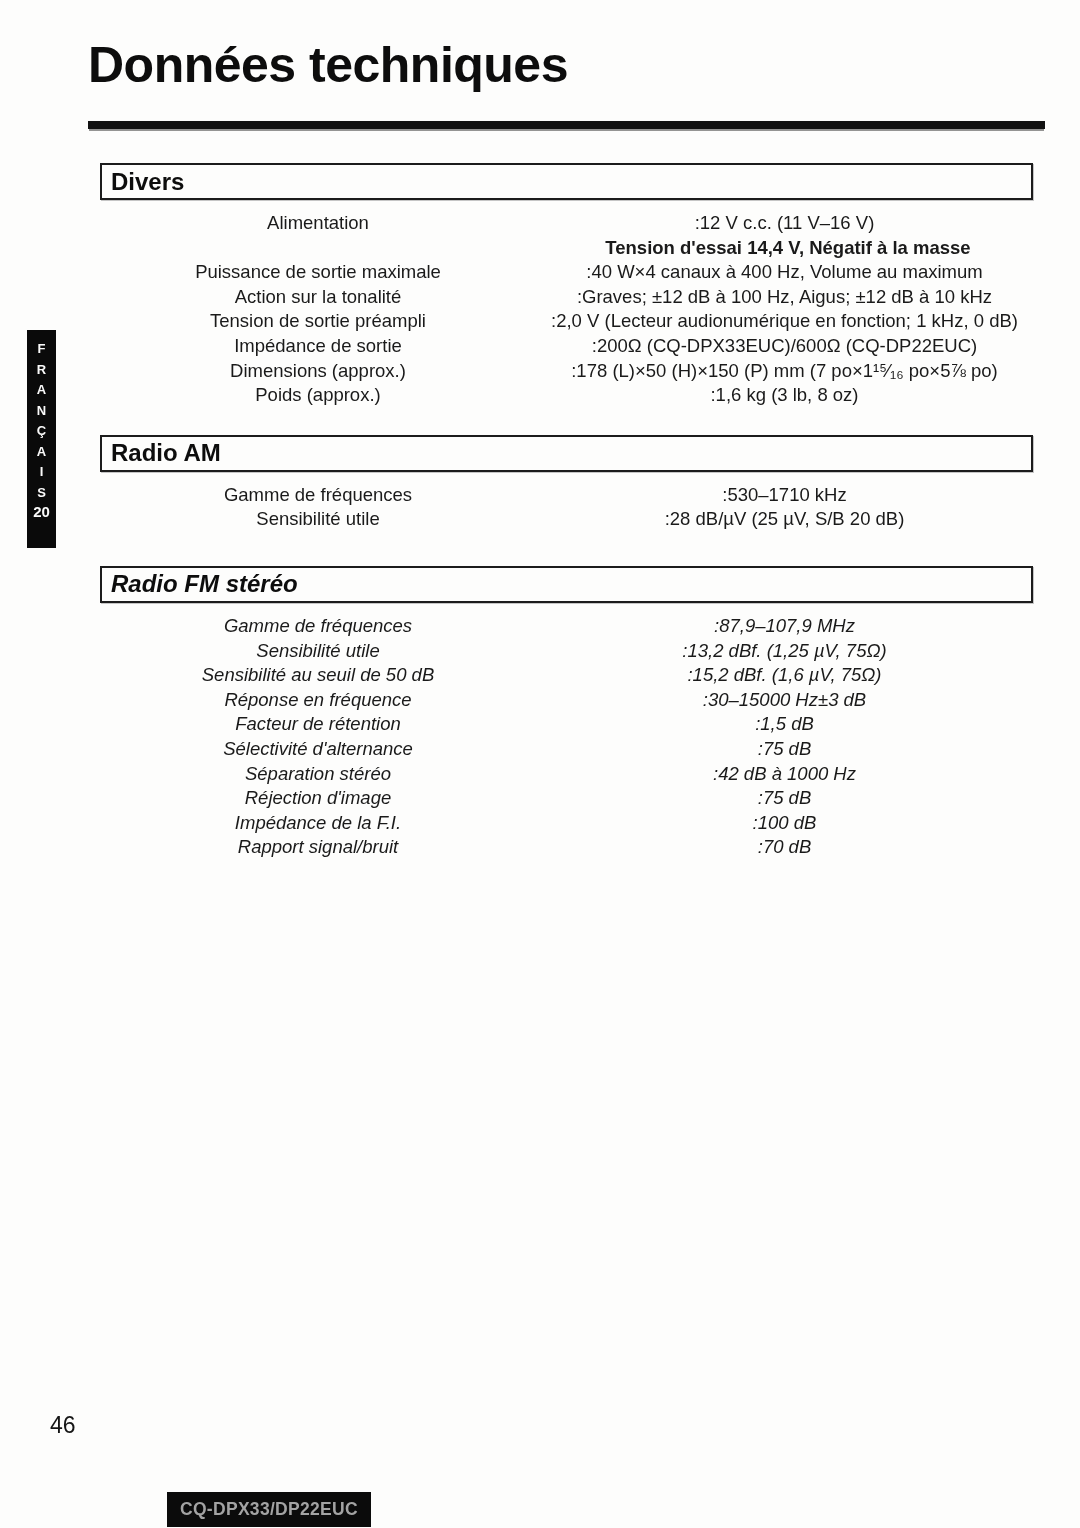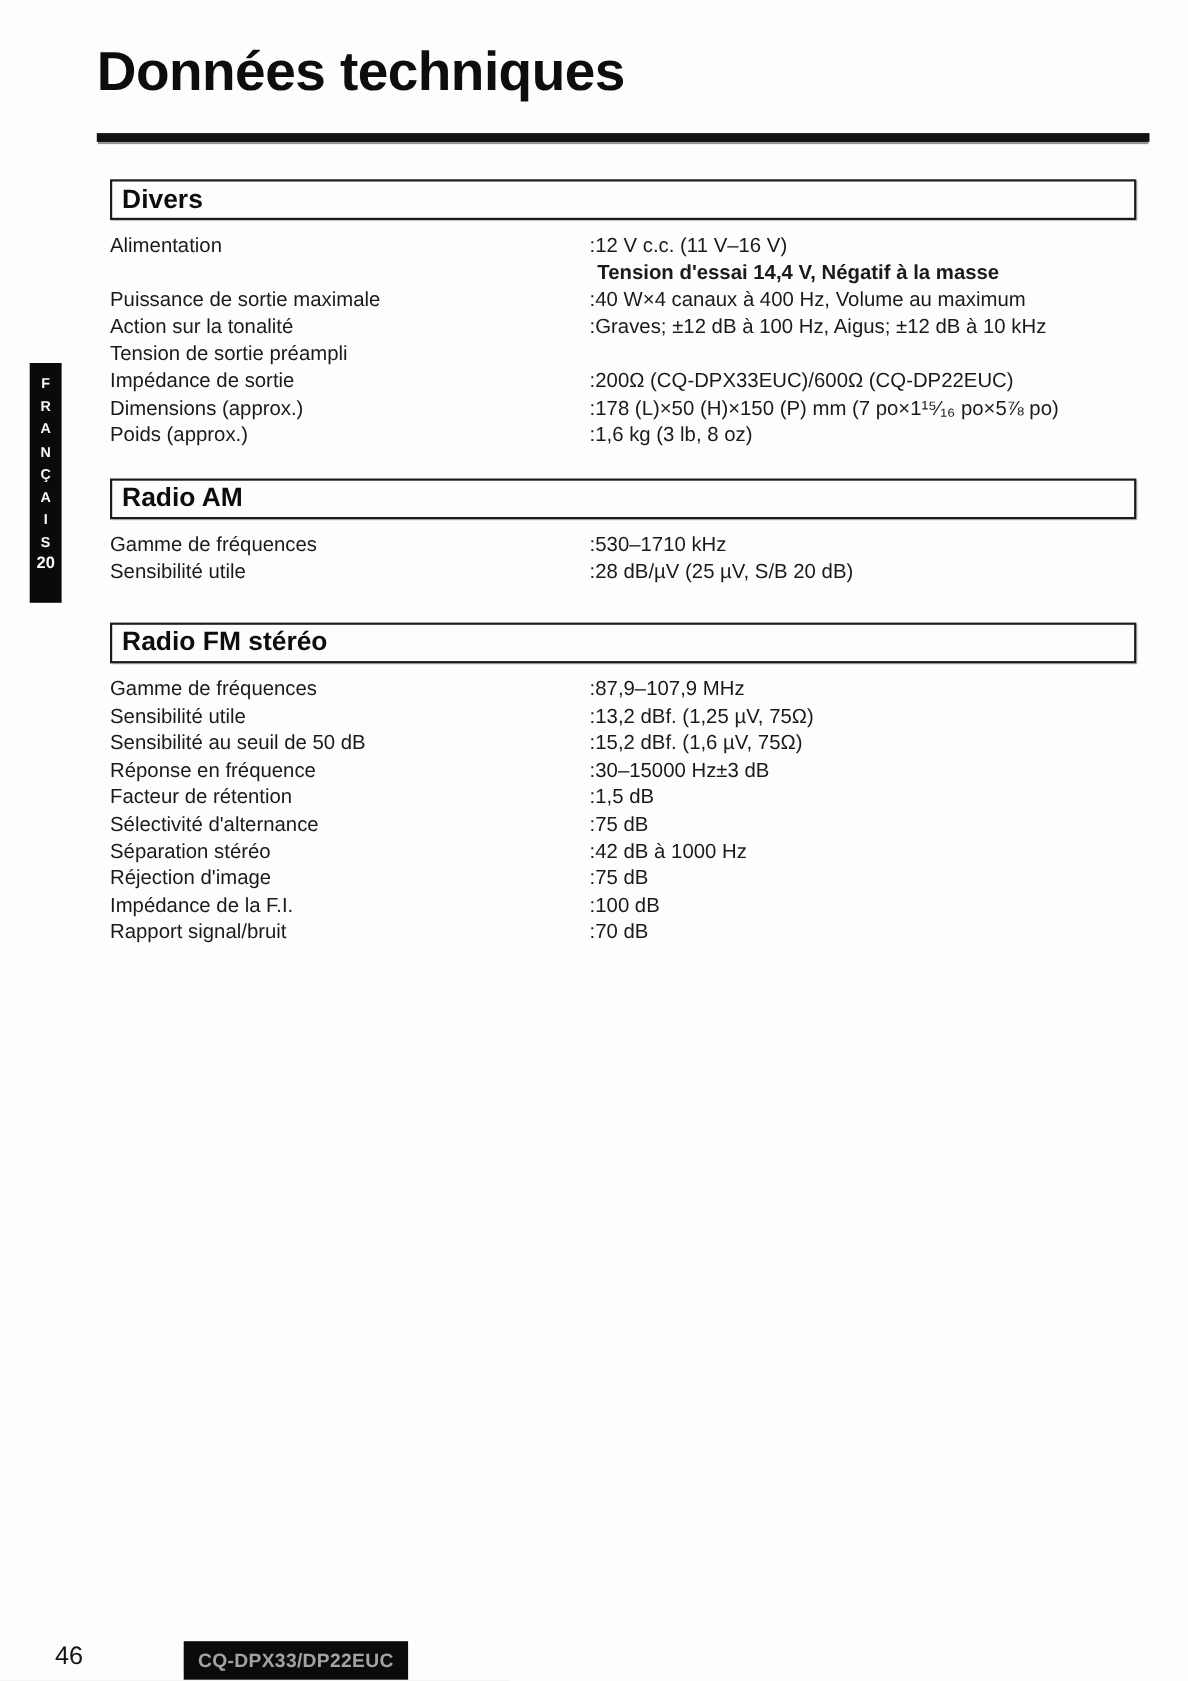--- a/index.html
+++ b/index.html
@@ -27,52 +27,52 @@
   .title-rule{
     margin-top:28px;
     height:8px;
     background:#121212;
     box-shadow:0 3px 0 -1px rgba(20,20,20,.45);
   }
 
   .sec{margin:12px;}
   .sec.s0{margin-top:34px;}
   .sec.s1{margin-top:27px;}
-  .sec.s2{margin-top:34px;}
+  .sec.s2{margin-top:34px;font-style:italic;}
 
   .sec-head{
     border:2.5px solid #1c1c1c;
     height:33px;
     display:flex;align-items:center;
     padding-left:9px;
     font-size:24px;font-weight:bold;
     color:#0d0d0d;
     box-shadow:1px 1px 0 rgba(30,30,30,.25);
   }
 
   .rows{margin-top:11px;}
-  .row{display:flex;line-height:24.6px;font-size:18.5px;}
+  .row{display:flex;line-height:24.6px;font-size:18.5px;text-align:center;}
   .row .lbl{flex:0 0 436px;white-space:nowrap;}
   .row .val{flex:1;white-space:nowrap;}
   .row.cont .val{padding-left:7px;font-weight:bold;}
 
   
   .sidebar{
     position:absolute;left:27px;top:330px;
     width:29px;height:218px;
     background:#0a0a0a;color:#fafafa;
     display:flex;flex-direction:column;align-items:center;
     padding-top:9px;box-sizing:border-box;
   }
   .sb-letter{font-size:13px;font-weight:bold;line-height:20.5px;}
   .sb-page{margin-top:0;font-size:15px;font-weight:bold;}
 
   
   .pageno{
-    position:absolute;left:50px;top:1492px;
+    position:absolute;left:50px;top:1412px;
     font-size:23px;color:#151515;
   }
   .badge{
     position:absolute;left:167px;top:1492px;
     background:#0b0b0b;color:#a3a3a3;
     font-size:17.5px;font-weight:bold;
     letter-spacing:0.3px;
     padding:7px 13px;
   }
 </style>
@@ -113,20 +113,21 @@
         <div class="row">
           <span class="lbl">Puissance de sortie maximale</span>
           <span class="val">:40 W×4 canaux à 400 Hz, Volume au maximum</span>
         </div>
         <div class="row">
           <span class="lbl">Action sur la tonalité</span>
           <span class="val">:Graves; ±12 dB à 100 Hz, Aigus; ±12 dB à 10 kHz</span>
         </div>
         <div class="row">
           <span class="lbl">Tension de sortie préampli</span>
+          <span class="val">:2,0 V (Lecteur audionumérique en fonction; 1 kHz, 0 dB)</span>
         </div>
         <div class="row">
           <span class="lbl">Impédance de sortie</span>
           <span class="val">:200Ω (CQ-DPX33EUC)/600Ω (CQ-DP22EUC)</span>
         </div>
         <div class="row">
           <span class="lbl">Dimensions (approx.)</span>
           <span class="val">:178 (L)×50 (H)×150 (P) mm (7 po×1¹⁵⁄₁₆ po×5⅞ po)</span>
         </div>
         <div class="row">

